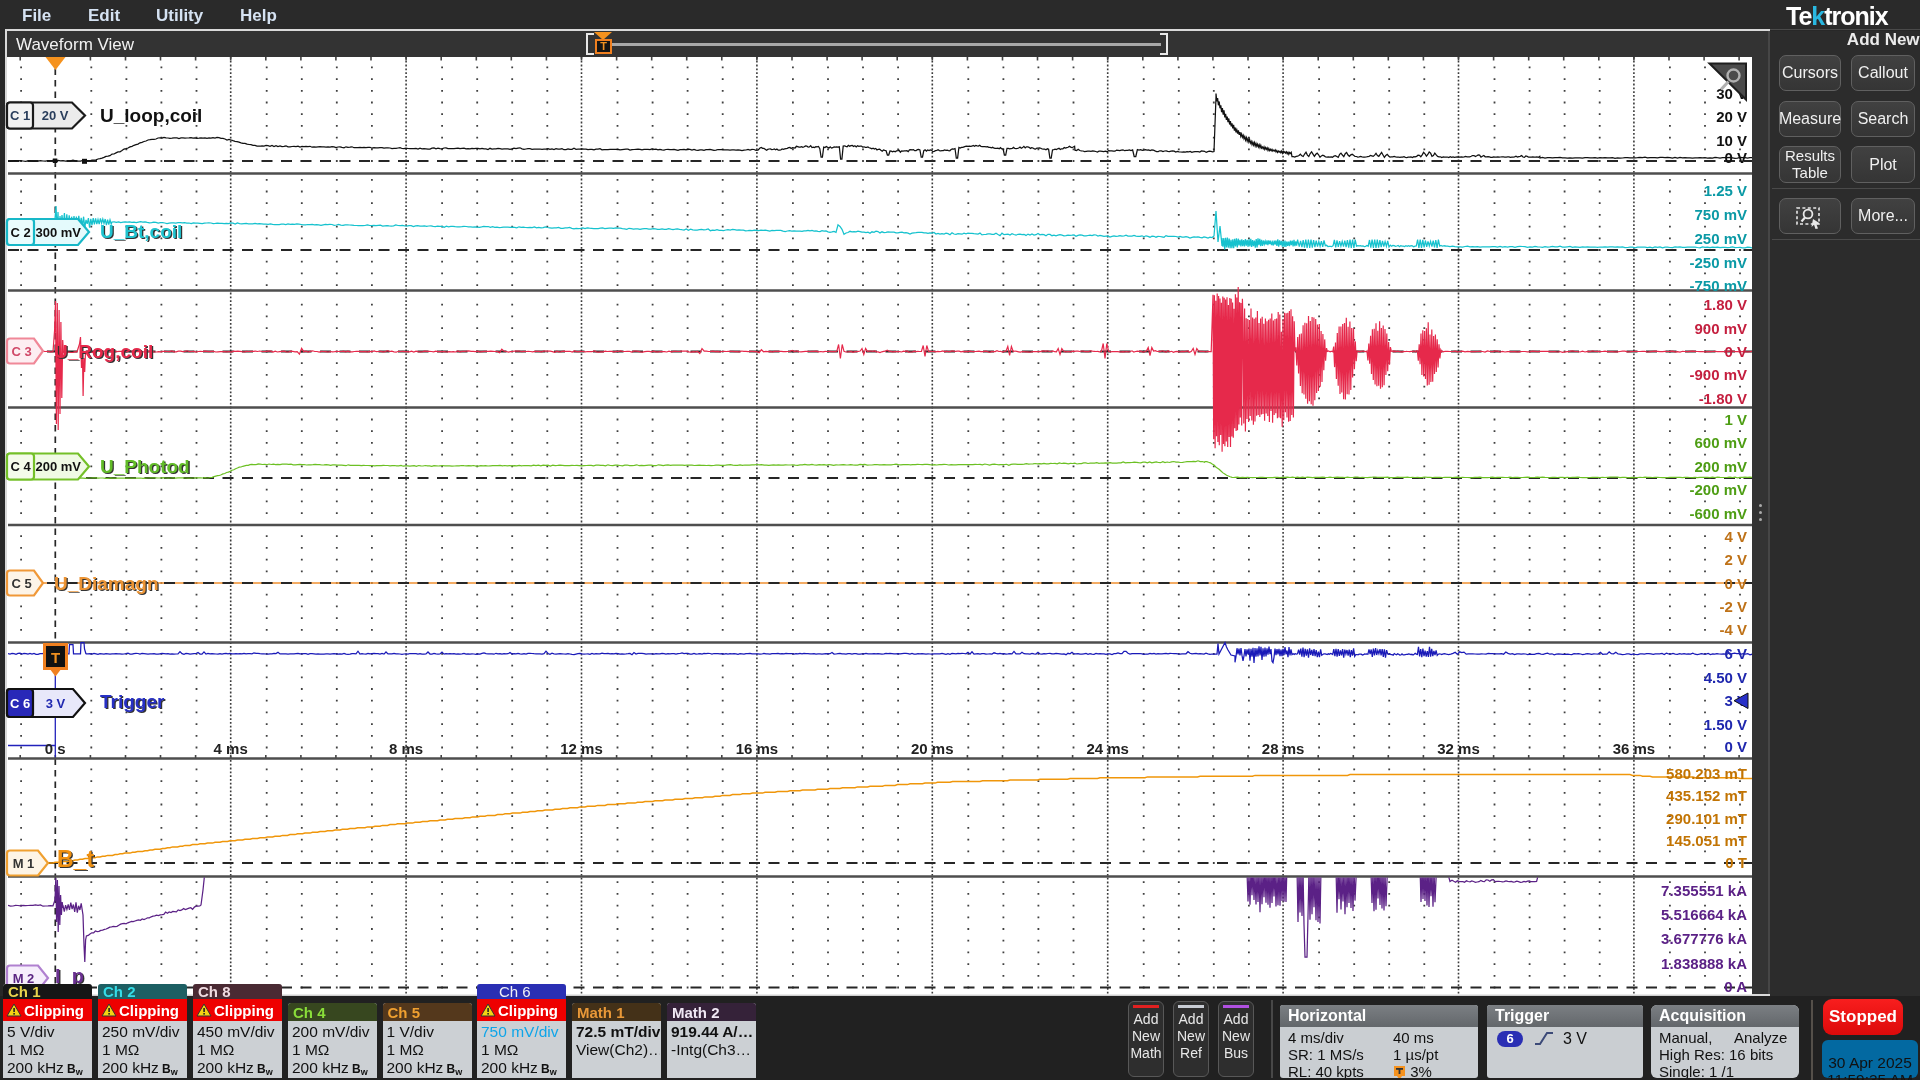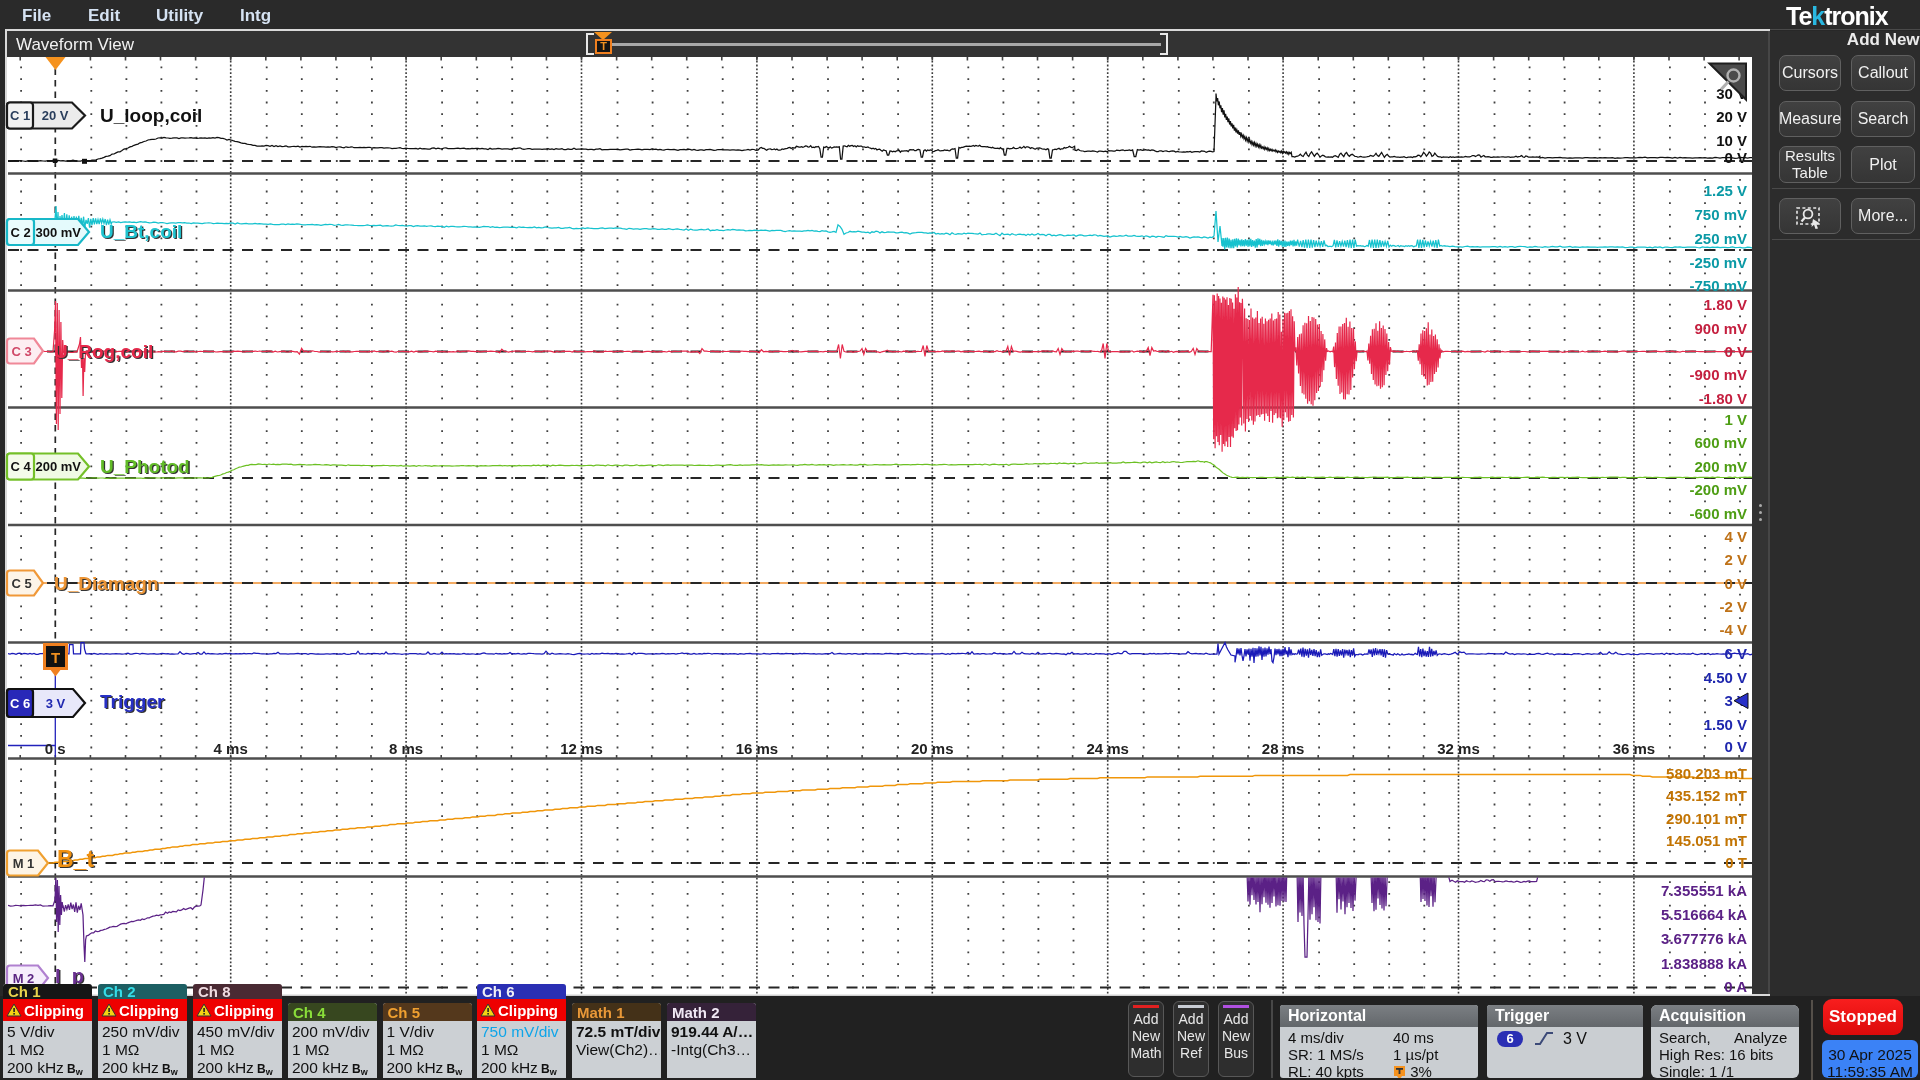--- a/index.html
+++ b/index.html
@@ -3,21 +3,21 @@
 <style>
 * { margin:0; padding:0; }
 body { width:1920px; height:1080px; background:#282828; overflow:hidden;
   font-family:"Liberation Sans", sans-serif; position:relative; }
 </style></head>
 <body>
 <div style="position:absolute;left:0;top:0;width:1920px;height:30px;background:#2a2a2a"></div>
 <div style="position:absolute;left:22px;top:6px;color:#d5e2f2;font-size:17px;font-weight:bold">File</div>
 <div style="position:absolute;left:88px;top:6px;color:#d5e2f2;font-size:17px;font-weight:bold">Edit</div>
 <div style="position:absolute;left:156px;top:6px;color:#d5e2f2;font-size:17px;font-weight:bold">Utility</div>
-<div style="position:absolute;left:240px;top:6px;color:#d5e2f2;font-size:17px;font-weight:bold">Intg</div>
+<div style="position:absolute;left:240px;top:6px;color:#d5e2f2;font-size:17px;font-weight:bold">Help</div>
 <div style="position:absolute;left:5px;top:29px;width:1765px;height:967px;border:2px solid #d9d9d9;box-sizing:border-box;background:#333"></div>
 <div style="position:absolute;left:16px;top:35px;color:#f2f2f2;font-size:17px">Waveform View</div>
 <div style="position:absolute;left:612px;top:43px;width:549px;height:2.5px;background:#a8a8a8"></div>
 <div style="position:absolute;left:586px;top:33px;width:8px;height:22px;border:2px solid #e8e8e8;border-right:none;box-sizing:border-box"></div>
 <div style="position:absolute;left:1160px;top:33px;width:8px;height:22px;border:2px solid #e8e8e8;border-left:none;box-sizing:border-box"></div>
 <div style="position:absolute;left:594px;top:31.5px;width:0;height:0;border-left:9px solid transparent;border-right:9px solid transparent;border-top:8px solid #f5921e"></div>
 <div style="position:absolute;left:595px;top:39px;width:13px;height:11px;background:#151515;border:2.5px solid #f08020;color:#f09020;font-size:11px;font-weight:bold;text-align:center;line-height:11px">T</div>
 <div style="position:absolute;left:597px;top:57px;width:0;height:0;border-left:5.5px solid transparent;border-right:5.5px solid transparent;border-top:6px solid #f08020"></div>
 <svg width="1920" height="1080" viewBox="0 0 1920 1080" style="position:absolute;left:0;top:0" font-family="Liberation Sans, sans-serif">
 <defs>
@@ -232,21 +232,21 @@
 <div style="position:absolute;left:288px;top:1003px;width:89px;height:18px;background:#37471f;border-radius:3px 3px 0 0;color:#8ade3a;font-size:15px;font-weight:bold;padding-left:5px;box-sizing:border-box;line-height:19px">Ch 4</div>
 <div style="position:absolute;left:292px;top:1022.5px;width:84px;height:18px;color:#111;font-size:15.5px;font-weight:normal;white-space:nowrap;overflow:hidden">200 mV/div</div>
 <div style="position:absolute;left:292px;top:1040.9px;width:84px;height:18px;color:#111;font-size:15.5px;font-weight:normal;white-space:nowrap;overflow:hidden">1 MΩ</div>
 <div style="position:absolute;left:292px;top:1059.3000000000002px;width:84px;height:18px;color:#111;font-size:15.5px;font-weight:normal;white-space:nowrap;overflow:hidden">200 kHz</div>
 <div style="position:absolute;left:382.5px;top:1003px;width:89px;height:75px;background:#ccd0d4;border-radius:3px 3px 0 0"></div>
 <div style="position:absolute;left:382.5px;top:1003px;width:89px;height:18px;background:#54381c;border-radius:3px 3px 0 0;color:#f0a030;font-size:15px;font-weight:bold;padding-left:5px;box-sizing:border-box;line-height:19px">Ch 5</div>
 <div style="position:absolute;left:386.5px;top:1022.5px;width:84px;height:18px;color:#111;font-size:15.5px;font-weight:normal;white-space:nowrap;overflow:hidden">1 V/div</div>
 <div style="position:absolute;left:386.5px;top:1040.9px;width:84px;height:18px;color:#111;font-size:15.5px;font-weight:normal;white-space:nowrap;overflow:hidden">1 MΩ</div>
 <div style="position:absolute;left:386.5px;top:1059.3000000000002px;width:84px;height:18px;color:#111;font-size:15.5px;font-weight:normal;white-space:nowrap;overflow:hidden">200 kHz</div>
 <div style="position:absolute;left:477px;top:984px;width:89px;height:94px;background:#ccd0d4;border-radius:3px 3px 0 0"></div>
-<div style="position:absolute;left:477px;top:984px;width:89px;height:15px;background:#2a2fb4;border-radius:3px 3px 0 0;color:#f0f0f5;font-size:15px;font-weight:bold;padding-left:5px;box-sizing:border-box;line-height:16px">Ch 6</div>
+<div style="position:absolute;left:477px;top:984px;width:89px;height:15px;background:#2a2fb4;border-radius:3px 3px 0 0;color:#f0f0f5;font-size:15px;font-weight:normal;padding-left:22px;box-sizing:border-box;line-height:16px">Ch 6</div>
 <div style="position:absolute;left:477px;top:999px;width:89px;height:22px;background:#ee0000;color:#fff;font-size:15px;font-weight:bold;display:flex;align-items:center"><svg width="16" height="14" viewBox="0 0 16 14" style="margin:0 2px 0 3px">
       <polygon points="8,1 15,13 1,13" fill="#f5d312" stroke="#333" stroke-width="1"></polygon>
       <rect x="7.3" y="5" width="1.6" height="4" fill="#222"></rect>
       <rect x="7.3" y="10" width="1.6" height="1.6" fill="#222"></rect>
     </svg>Clipping</div>
 <div style="position:absolute;left:481px;top:1022.5px;width:84px;height:18px;color:#0ea5e9;font-size:15.5px;font-weight:normal;white-space:nowrap;overflow:hidden">750 mV/div</div>
 <div style="position:absolute;left:481px;top:1040.9px;width:84px;height:18px;color:#111;font-size:15.5px;font-weight:normal;white-space:nowrap;overflow:hidden">1 MΩ</div>
 <div style="position:absolute;left:481px;top:1059.3000000000002px;width:84px;height:18px;color:#111;font-size:15.5px;font-weight:normal;white-space:nowrap;overflow:hidden">200 kHz</div>
 <div style="position:absolute;left:572px;top:1003px;width:89px;height:75px;background:#ccd0d4;border-radius:3px 3px 0 0"></div>
 <div style="position:absolute;left:572px;top:1003px;width:89px;height:18px;background:#443118;border-radius:3px 3px 0 0;color:#e89838;font-size:15px;font-weight:bold;padding-left:5px;box-sizing:border-box;line-height:19px">Math 1</div>
@@ -297,20 +297,20 @@
       <div style="position:absolute;left:10px;top:4px;width:26px;height:16px;background:#2a2fb4;border-radius:8px;color:#fff;font-size:13px;font-weight:bold;text-align:center;line-height:16px">6</div>
       <div style="position:absolute;left:46px;top:2px"><svg width="22" height="18" viewBox="0 0 22 18">
           <path d="M2 15 h5 l7 -11 h6" fill="none" stroke="#3c4a78" stroke-width="2"></path>
         </svg></div>
       <div style="position:absolute;left:76px;top:3px;font-size:16px">3 V</div>
     </div>
   </div>
 <div style="position:absolute;left:1651px;top:1005px;width:148px;height:73px;background:#caced2;border-radius:6px;overflow:hidden">
     <div style="height:22px;background:linear-gradient(#7b7f83,#63676b);color:#fff;font-size:16px;font-weight:bold;padding-left:8px;line-height:22px">Acquisition</div>
     <div style="position:relative;color:#111;font-size:15px">
-      <div style="position:absolute;left:8px;top:2px">Search,</div>
+      <div style="position:absolute;left:8px;top:2px">Manual,</div>
       <div style="position:absolute;left:83px;top:2px">Analyze</div>
       <div style="position:absolute;left:8px;top:19px">High Res: 16 bits</div>
       <div style="position:absolute;left:8px;top:36px">Single: 1 /1</div>
     </div>
   </div>
 <div style="position:absolute;left:1811px;top:1000px;width:2px;height:80px;background:#55504a"></div>
 <div style="position:absolute;left:1823px;top:999px;width:80px;height:36px;background:linear-gradient(#f81e1e,#dd0a0a);border-radius:9px;color:#fff;font-size:17px;font-weight:bold;display:flex;align-items:center;justify-content:center">Stopped</div>
-<div style="position:absolute;left:1822px;top:1040px;width:96px;height:38px;background:#3b82f6;border-radius:6px;color:#111;font-size:15.5px;text-align:center;box-sizing:border-box;line-height:16.5px;padding-top:7px">30 Apr 2025<br>11:59:35 AM</div>
+<div style="position:absolute;left:1822px;top:1040px;width:96px;height:38px;background:#0369a1;border-radius:6px;color:#111;font-size:15.5px;text-align:center;box-sizing:border-box;line-height:16.5px;padding-top:15px">30 Apr 2025<br>11:59:35 AM</div>
 </body></html>

